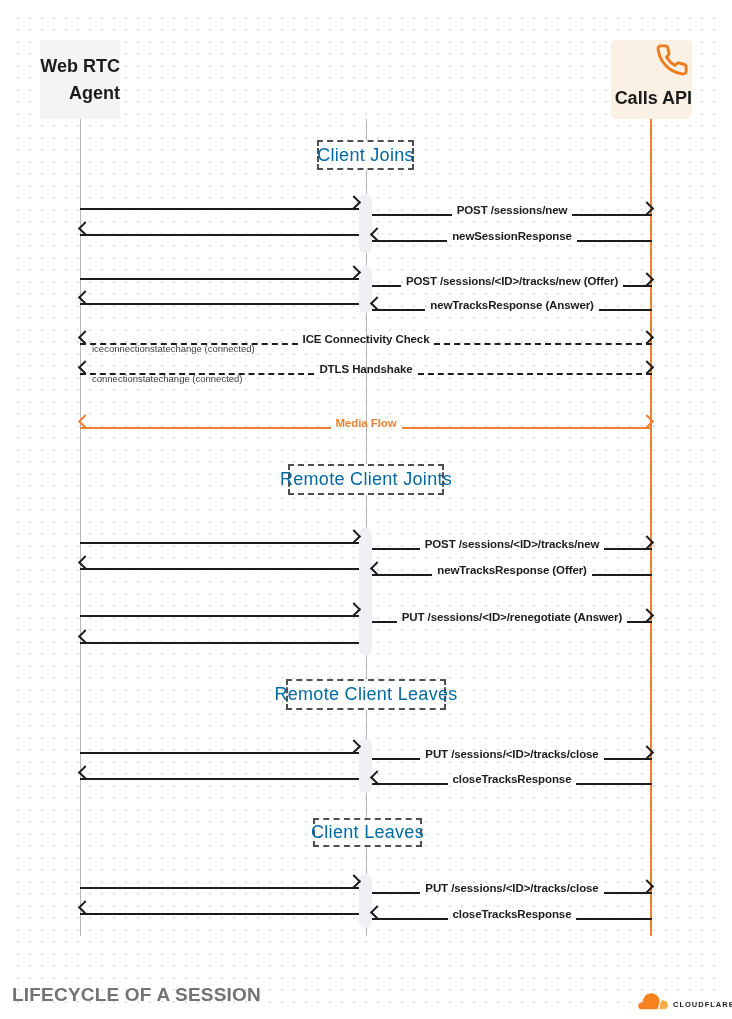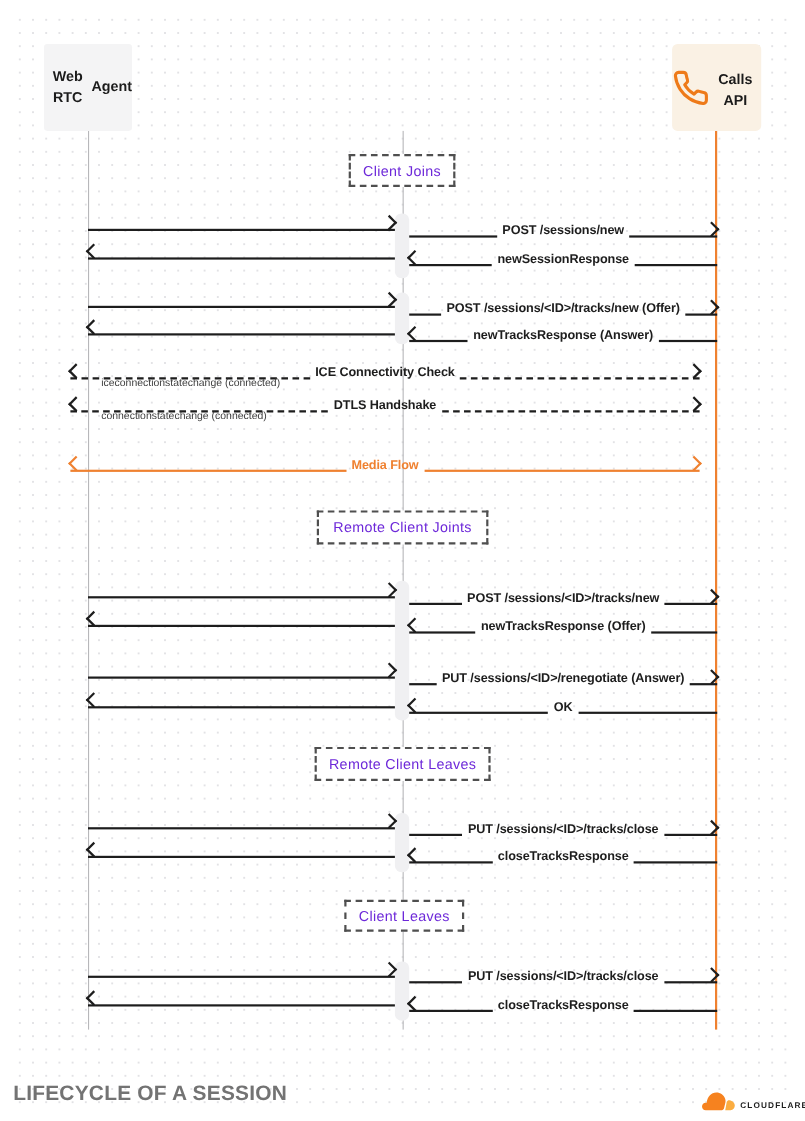--- a/index.html
+++ b/index.html
@@ -19,32 +19,32 @@
   
   .lifeline{position:absolute;top:119px;height:817px;width:1.5px;background:#b7b7ba;z-index:1;}
   .lifeline.orange{width:2px;background:#ef8130;}
 
   
   .actbar{position:absolute;left:359px;width:13px;background:#f0f0f2;border-radius:6px;z-index:2;}
 
   
   .actor{
     position:absolute;top:40px;height:79px;z-index:3;
-    display:flex;flex-direction:row;align-items:center;justify-content:center;
+    display:flex;flex-direction:column;align-items:flex-end;justify-content:center;
     background:#f4f4f5;border-radius:3px;
-    font-size:13px;font-weight:bold;color:#1b1b1b;line-height:1.45;text-align:center;
+    font-size:18px;font-weight:bold;color:#1b1b1b;line-height:1.45;text-align:center;
   }
   .actor.calls{background:#faf1e4;border-radius:5px;justify-content:flex-start;padding-top:0;box-sizing:border-box;}
   .actor.calls .alabel{margin-top:5px;}
 
   
   .section{
     position:absolute;z-index:3;background:#ffffff;border:2px dashed #4f4f4f;
     display:flex;align-items:center;justify-content:center;box-sizing:border-box;
-    font-size:13px;color:#6d28d9;letter-spacing:.3px;white-space:nowrap;
+    font-size:18px;color:#0369a1;letter-spacing:.3px;white-space:nowrap;
   }
 
   
   .arrow{position:absolute;height:14px;display:flex;align-items:flex-end;z-index:4;box-sizing:border-box;}
   .arrow .ln{flex:1;height:0;border-top:2px solid #1d1d1d;min-width:0;}
   .arrow .lbl{
     font-size:11.5px;font-weight:bold;color:#1d1d1d;white-space:nowrap;
     padding:0 5px;letter-spacing:-.1px;
   }
   .head{
@@ -53,21 +53,21 @@
   }
   .head.r{right:0;transform:translateY(-56%) rotate(45deg);}
   .head.l{left:0;transform:translateY(-56%) rotate(-135deg);}
   .arrow.dashed .ln{border-top-style:dashed;}
   .arrow.orange .ln{border-top-color:#ef8130;}
   .arrow.orange .lbl{color:#ef8130;}
   .arrow.orange .head{border-color:#ef8130;}
 
   .la{left:80px;width:279px;}
   .ra{left:372px;width:280px;}
-  .fa{left:64px;width:572px;}
+  .fa{left:80px;width:572px;}
 
   .subnote{
     position:absolute;z-index:4;font-size:9.5px;color:#3d3d3d;white-space:nowrap;
   }
 
   
   .footer-title{
     position:absolute;left:12px;top:984px;z-index:5;
     font-size:19px;font-weight:bold;color:#737373;letter-spacing:.2px;
   }
@@ -212,26 +212,20 @@
   <div class="arrow ra" style="top:609px">
       <span class="ln"></span>
       <span class="lbl">PUT /sessions/&lt;ID&gt;/renegotiate (Answer)</span>
       <span class="ln"></span>
       <span class="head r"></span>
     </div>
   <div class="arrow la" style="top:630px">
       <span class="head l"></span>
       <span class="ln"></span>
     </div>
-  <div class="arrow ra" style="top:635px">
-      <span class="head l"></span>
-      <span class="ln"></span>
-      <span class="lbl">OK</span>
-      <span class="ln"></span>
-    </div>
 
   <div class="arrow la" style="top:740px">
       <span class="ln"></span>
       <span class="head r"></span>
     </div>
   <div class="arrow ra" style="top:746px">
       <span class="ln"></span>
       <span class="lbl">PUT /sessions/&lt;ID&gt;/tracks/close</span>
       <span class="ln"></span>
       <span class="head r"></span>

